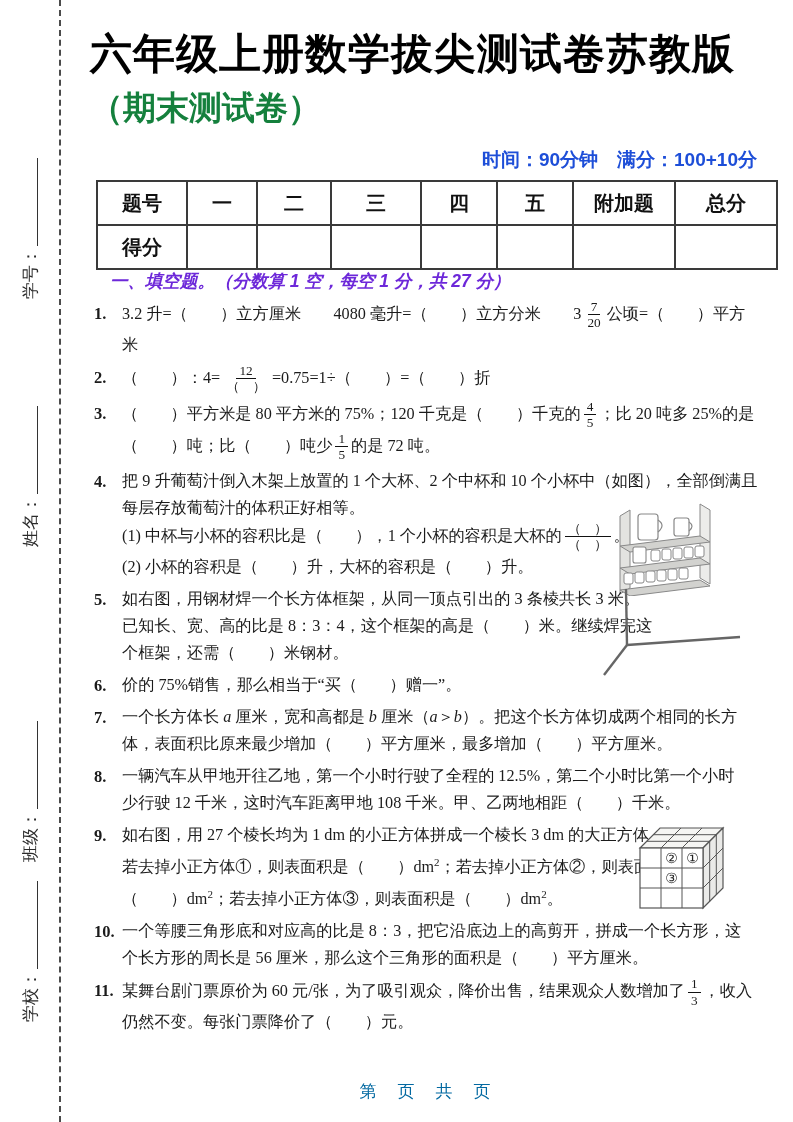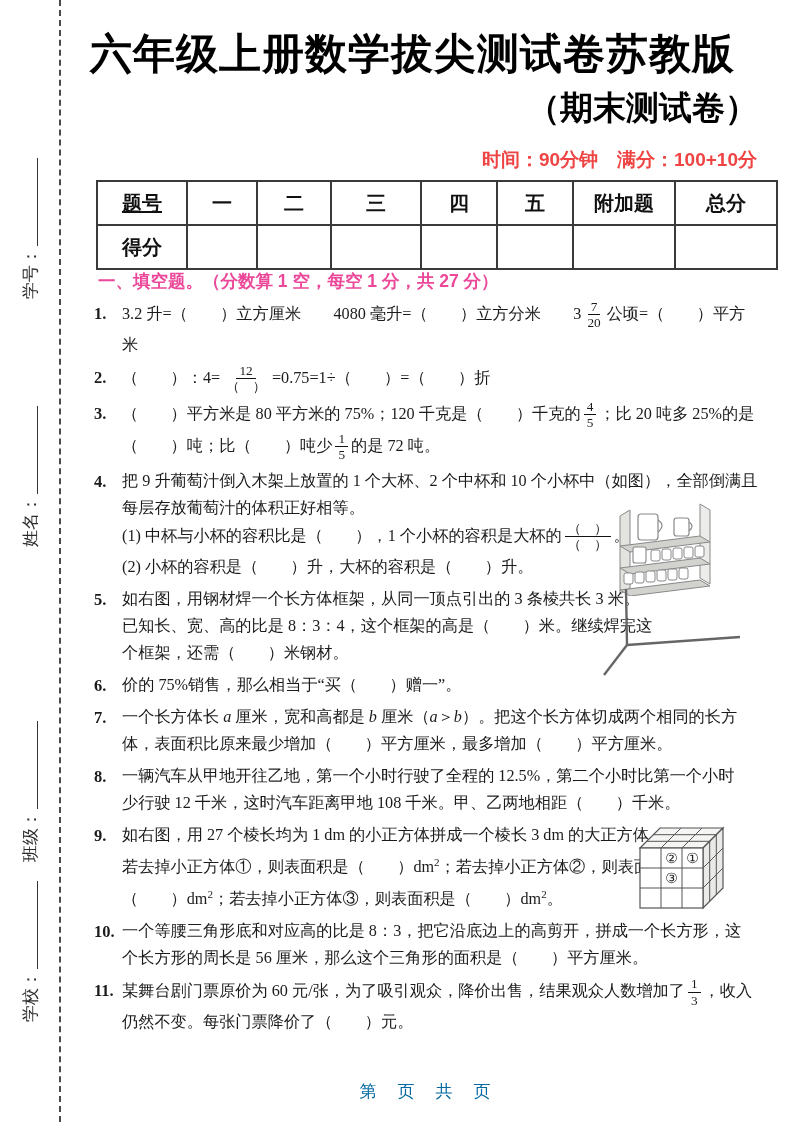--- a/index.html
+++ b/index.html
@@ -14,36 +14,37 @@
     transform:rotate(-90deg);transform-origin:center center;
     font-family:"Liberation Sans",sans-serif;font-size:17px;color:#2a2a2a;
     display:flex;align-items:center;white-space:nowrap;
   }
   .side-line{display:inline-block;width:88px;height:15px;border-bottom:1.6px solid #333;margin-left:2px;}
   .title{
     position:absolute;left:90px;width:668px;top:26px;text-align:left;
     font-family:"Liberation Sans",sans-serif;font-weight:bold;font-size:42px;color:#000;letter-spacing:1px;
   }
   .subtitle{
-    position:absolute;left:90px;width:668px;top:86px;text-align:right;
-    font-family:Liberation Mono, monospace;font-weight:bold;font-size:33px;color:#000000;
+    position:absolute;left:90px;width:668px;top:86px;text-align:left;
+    font-family:Liberation Mono, monospace;font-weight:bold;font-size:33px;color:#15803d;
   }
   .info-line{
     position:absolute;right:36px;top:147px;
-    font-family:"Liberation Sans",sans-serif;font-weight:bold;font-size:19px;color:#ef4444;text-align:right;
+    font-family:"Liberation Sans",sans-serif;font-weight:bold;font-size:19px;color:#1d4ed8;text-align:right;
   }
   table.score{border-collapse:collapse;position:absolute;left:96px;top:180px;}
   table.score td{
     border:2px solid #3a3a3a;height:40px;text-align:center;vertical-align:middle;
     font-family:"Liberation Sans",sans-serif;font-weight:bold;font-size:20px;color:#111;
   }
   .content{position:absolute;left:94px;top:267px;width:664px;}
   .sec-heading{
-    font-family:"Liberation Sans",sans-serif;font-weight:bold;font-size:17.5px;color:#ec4899;
-    margin:2px 0 7px 4px;
+    font-family:"Liberation Sans",sans-serif;font-weight:bold;font-size:17.5px;color:#6d28d9;
+    margin:2px 0 7px 16px;
+    font-style:italic;
   }
   .question{display:flex;margin-bottom:5px;}
   .qno{flex:none;width:28px;font-weight:bold;font-size:16.5px;line-height:27px;}
   .qbody{flex:1;font-size:16.2px;line-height:27px;position:relative;}
   .qline{min-height:27px;}
   .frac{
     display:inline-flex;flex-direction:column;align-items:center;vertical-align:middle;
     margin:0 3px;line-height:1.15;font-size:0.82em;position:relative;top:-1px;
   }
   .frac .fn{border-bottom:1.3px solid #111;padding:0 3px;}
@@ -78,21 +79,21 @@
     <span class="side-line"></span>
 </div>
 
 <div class="title">六年级上册数学拔尖测试卷苏教版</div>
 <div class="subtitle">（期末测试卷）</div>
 <div class="info-line">时间：90分钟　满分：100+10分</div>
 
 <table class="score">
   <tbody>
       <tr>
-    <td style="width:86px;text-decoration:underline;">题号</td>
+    <td style="width:86px;">题号</td>
     <td style="width:66px;">一</td>
     <td style="width:70px;">二</td>
     <td style="width:86px;">三</td>
     <td style="width:72px;">四</td>
     <td style="width:72px;">五</td>
     <td style="width:98px;border-radius:12px;">附加题</td>
     <td style="width:98px;margin-top:11px;">总分</td>
   </tr>
   <tr>
     <td>得分</td>

